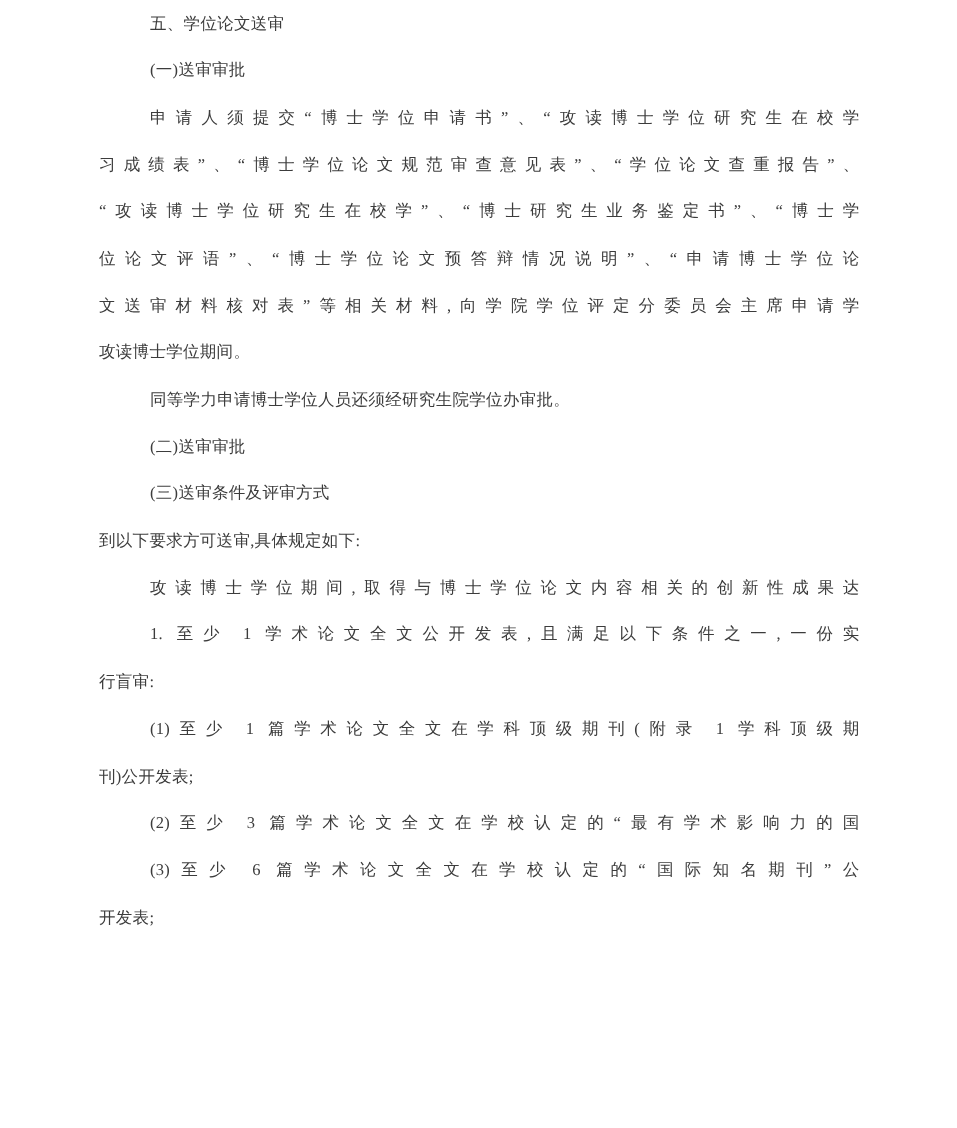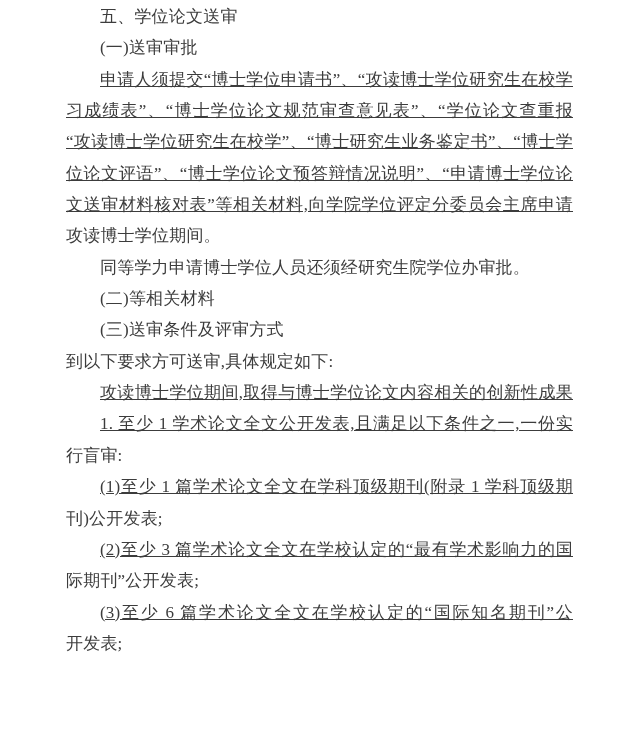--- a/index.html
+++ b/index.html
@@ -15,35 +15,34 @@
     padding: 1px 65px 0 66px;
     overflow: hidden;
     font-family: "Liberation Serif", "DejaVu Serif", serif;
     color: #3c3c3c;
   }
   .paragraph {
     margin: 0;
     padding: 0;
   }
   .line {
-    font-size: 17px;
+    font-size: 11px;
     line-height: 31.35px;
     height: 31.35px;
     text-align: left;
     letter-spacing: 0.2px;
     white-space: normal;
     overflow: hidden;
   }
   .line.indent {
     text-indent: 34px;
   }
   .line.fill {
     text-align: justify;
     text-align-last: justify;
-    text-decoration: underline;
   }
 </style>
 </head>
 <body>
 
 <div class="doc-page">
     <div class="paragraph">
       <div class="line indent">五、学位论文送审</div>
     </div>
     <div class="paragraph">
@@ -54,38 +53,37 @@
       <div class="line fill">习成绩表”、“博士学位论文规范审查意见表”、“学位论文查重报告”、</div>
       <div class="line fill">“攻读博士学位研究生在校学”、“博士研究生业务鉴定书”、“博士学</div>
       <div class="line fill">位论文评语”、“博士学位论文预答辩情况说明”、“申请博士学位论</div>
       <div class="line fill">文送审材料核对表”等相关材料,向学院学位评定分委员会主席申请学</div>
       <div class="line">攻读博士学位期间。</div>
     </div>
     <div class="paragraph">
       <div class="line indent">同等学力申请博士学位人员还须经研究生院学位办审批。</div>
     </div>
     <div class="paragraph">
-      <div class="line indent">(二)等相关材料</div>
+      <div class="line indent">(二)送审审批</div>
     </div>
     <div class="paragraph">
       <div class="line indent">(三)送审条件及评审方式</div>
     </div>
     <div class="paragraph">
       <div class="line">到以下要求方可送审,具体规定如下:</div>
       <div class="line indent fill">攻读博士学位期间,取得与博士学位论文内容相关的创新性成果达</div>
     </div>
     <div class="paragraph">
       <div class="line indent fill">1. 至少 1 学术论文全文公开发表,且满足以下条件之一,一份实</div>
       <div class="line">行盲审:</div>
     </div>
     <div class="paragraph">
       <div class="line indent fill">(1)至少 1 篇学术论文全文在学科顶级期刊(附录 1 学科顶级期</div>
       <div class="line">刊)公开发表;</div>
     </div>
     <div class="paragraph">
       <div class="line indent fill">(2)至少 3 篇学术论文全文在学校认定的“最有学术影响力的国</div>
-      <div class="line">际期刊”公开发表;</div>
     </div>
     <div class="paragraph">
       <div class="line indent fill">(3)至少 6 篇学术论文全文在学校认定的“国际知名期刊”公</div>
       <div class="line">开发表;</div>
     </div>
   </div>
 
 </body></html>

